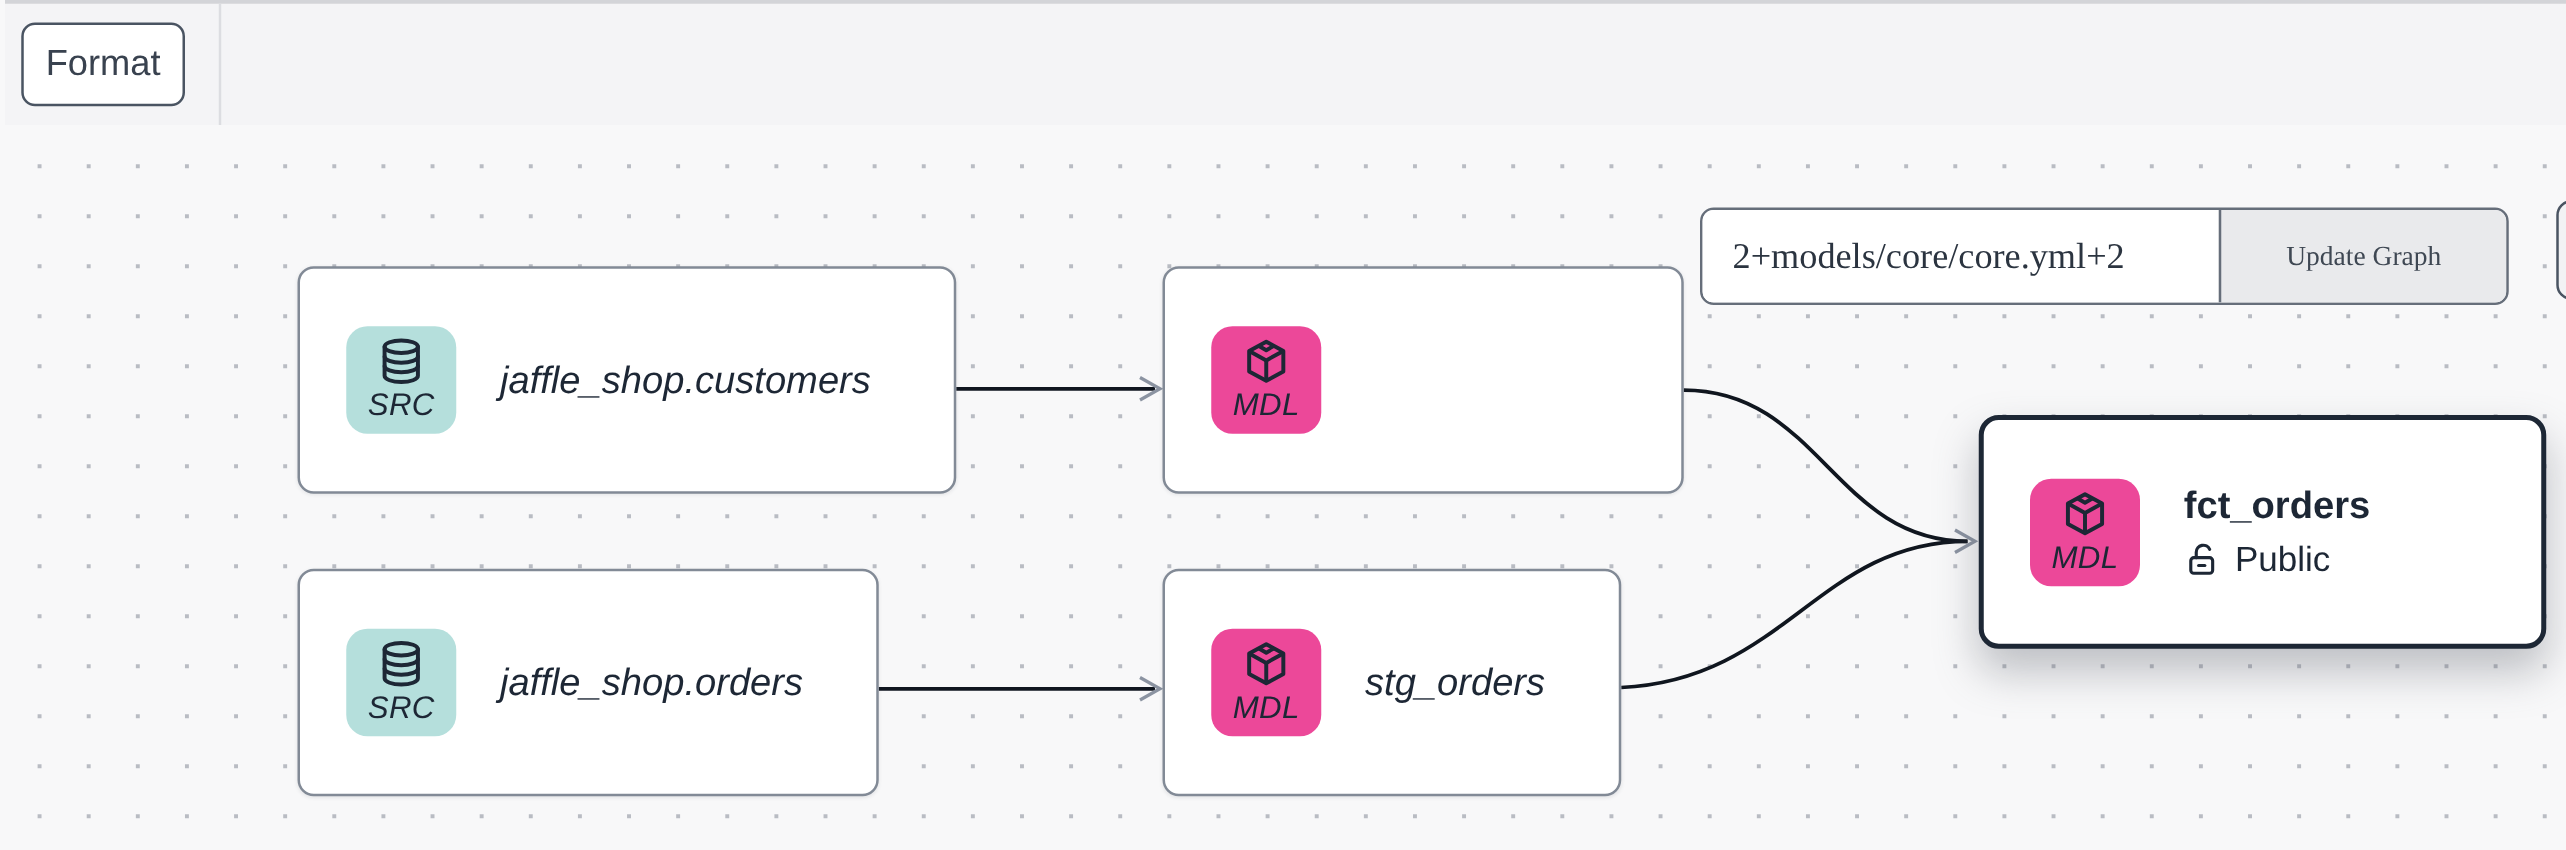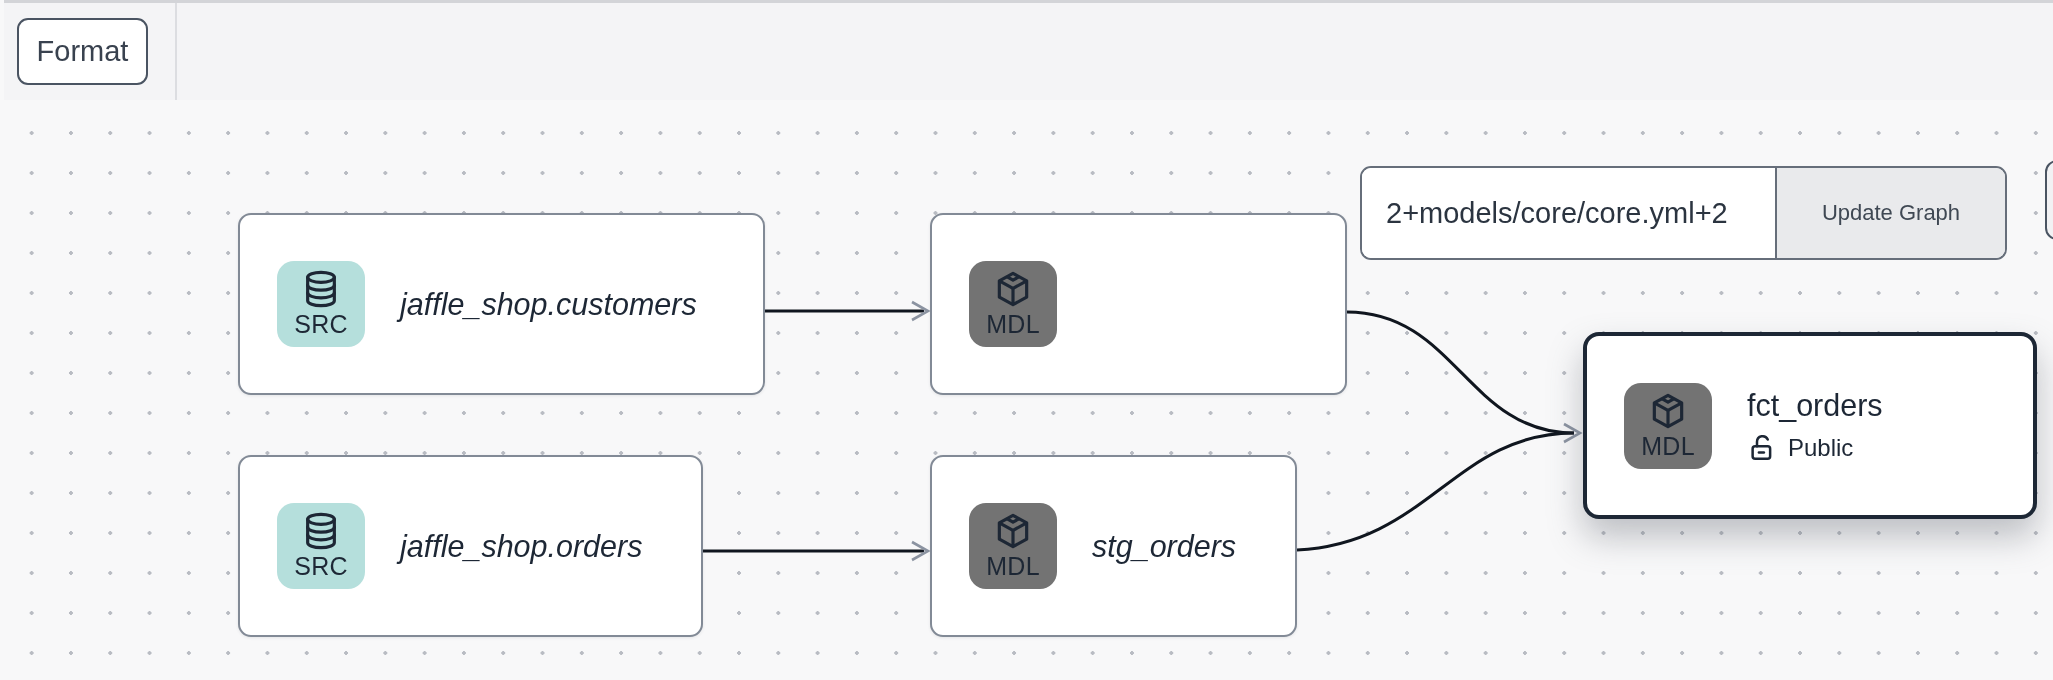--- a/index.html
+++ b/index.html
@@ -63,36 +63,36 @@
   .n2 { left:930px; top:113px; width:417px; height:182px; }
   .n3 { left:238px; top:355px; width:465px; height:182px; }
   .n4 { left:930px; top:355px; width:367px; height:182px; }
   .n5 { left:1583px; top:232px; width:454px; height:187px; }
 
   .badge {
     width:88px; height:86px; border-radius:17px; flex:0 0 auto;
     display:flex; flex-direction:column; align-items:center; justify-content:center;
   }
   .badge.src { background:#b5dfdc; }
-  .badge.mdl { background:#737373; }
+  .badge.mdl { background:#ec4899; }
   .badge svg { width:40px; height:40px; display:block; }
-  .badge-label { font-size:25px; color:#1d2735; margin-top:1px; letter-spacing:0.3px; }
+  .badge-label { font-size:25px; color:#1d2735; margin-top:1px; letter-spacing:0.3px;font-style:italic; }
 
   .node-label { margin-left:35px; font-size:30.5px; color:#1d2735; white-space:nowrap;font-style:italic; }
   .node-text-col { margin-left:35px; display:flex; flex-direction:column; }
-  .node-title { font-size:30.5px; color:#1d2735; white-space:nowrap; }
+  .node-title { font-size:30.5px; color:#1d2735; white-space:nowrap;font-weight:bold; }
   .access-row { display:flex; align-items:center; margin-top:10px; }
   .access-row svg { width:30px; height:30px; }
-  .access-label { font-size:24px; color:#1d2735; margin-left:11px; }
+  .access-label { font-size:28px; color:#1d2735; margin-left:11px; }
 
   
   .selector-group {
-    position:absolute; left:1360px; top:66px; width:647px; height:94px;
+    position:absolute; left:1360px; top:66px; width:647px; height:78px;
     border:2px solid #666e7a; border-radius:11px; background:#ffffff;
-    display:flex; overflow:hidden;
+    display:flex; overflow:hidden;font-family:Liberation Serif, serif;
   }
   .selector-input {
     flex:1 1 auto; min-width:0; border:0; outline:none; background:#ffffff;
     font-family:inherit; font-size:29px; color:#2b3440; padding:0 10px 0 24px;
   }
   .update-btn {
     flex:0 0 230px; border:0; border-left:2px solid #666e7a;
     background:#e9eaec; color:#3f4853; font-family:inherit; font-size:22px;
     display:flex; align-items:center; justify-content:center; cursor:pointer;
     white-space:nowrap;

